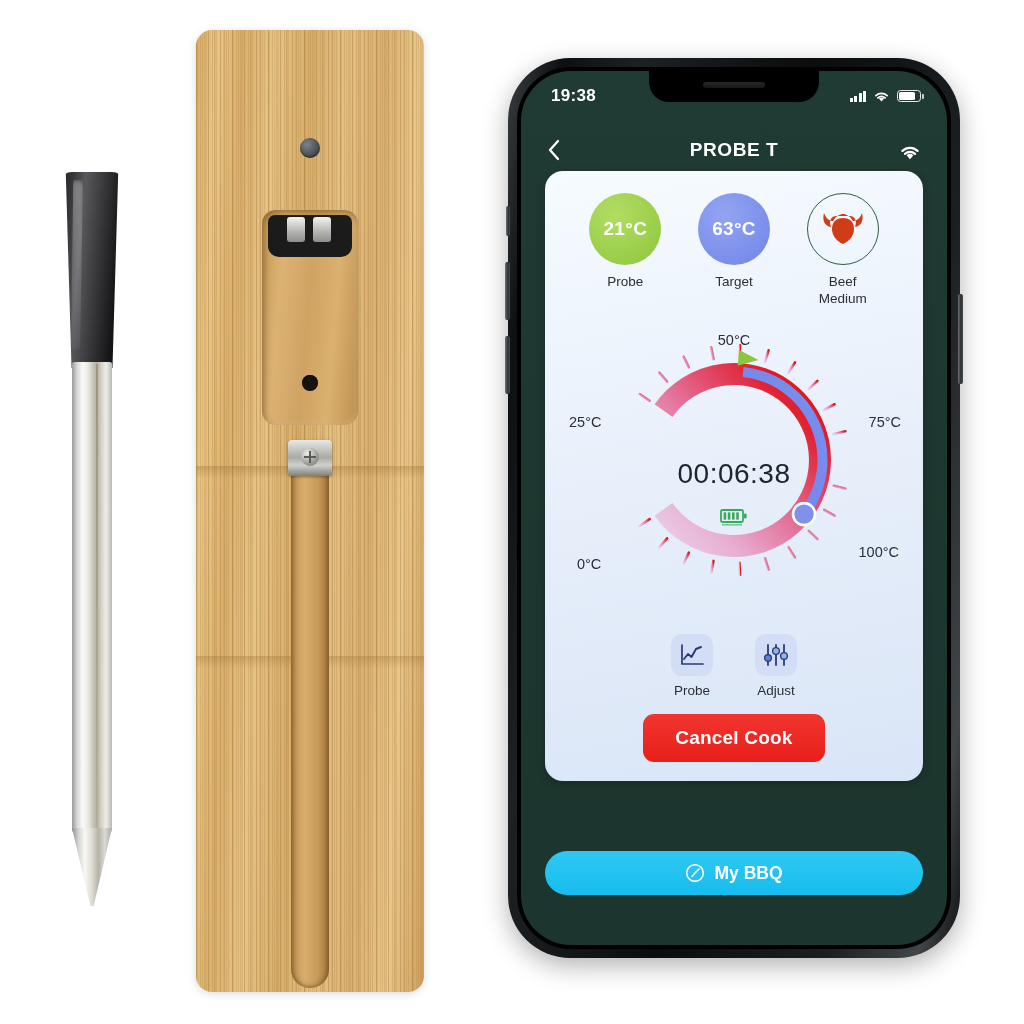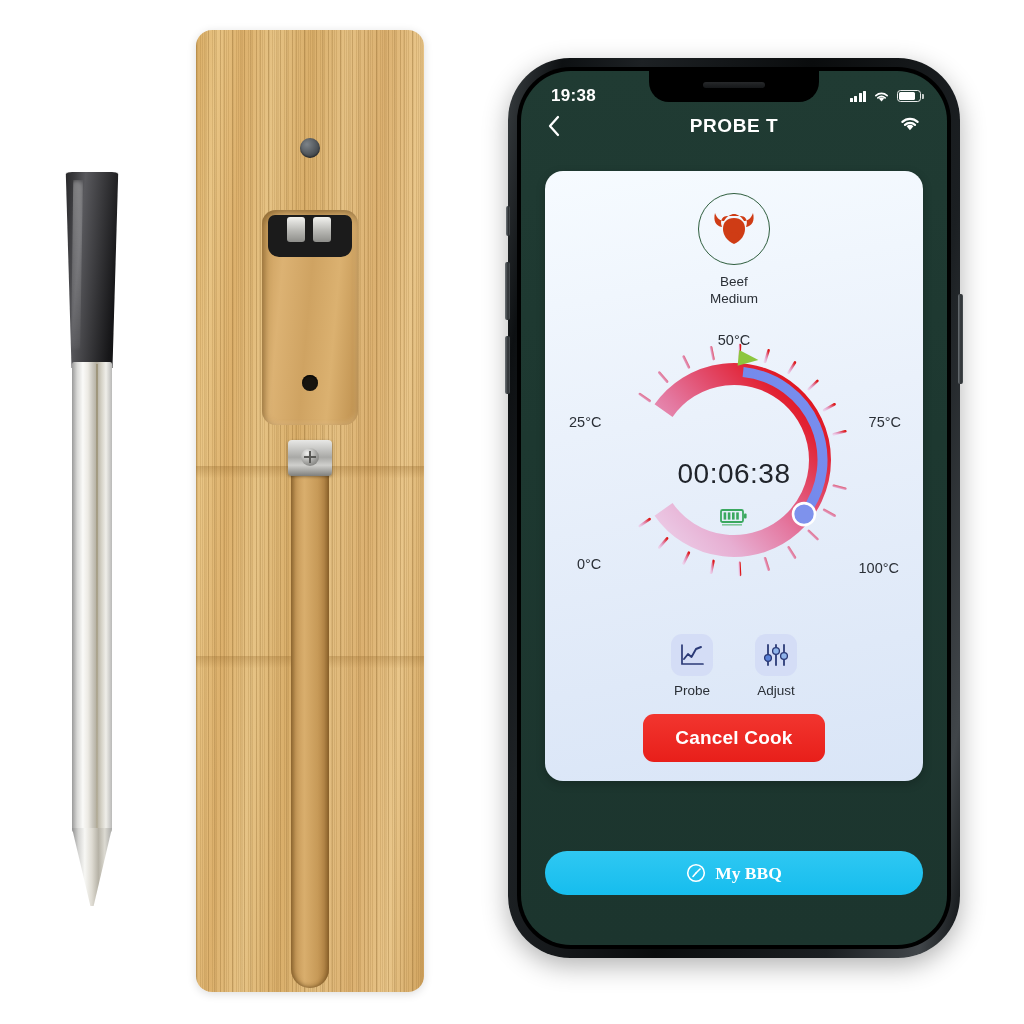--- a/index.html
+++ b/index.html
@@ -162,21 +162,21 @@
   .batt {
     width:24px; height:12px; border:1.6px solid rgba(255,255,255,.9);
     border-radius:3.5px; padding:1.4px; position:relative;
   }
   .batt::after { content:""; position:absolute; right:-3.5px; top:3.2px; width:2px; height:5px; background:rgba(255,255,255,.75); border-radius:0 1px 1px 0; }
   .batt span { display:block; height:100%; width:82%; background:#fff; border-radius:1.5px; }
 
   
   #nav-bar {
     position:absolute; top:44px; left:0; right:0; height:46px; z-index:8;
-    display:flex; align-items:flex-start; padding:0 26px; color:#fff;
+    display:flex; align-items:flex-end; padding:0 26px; color:#fff;
   }
   #back-button { width:34px; display:flex; align-items:center; cursor:pointer; }
   #page-title { flex:1; text-align:center; font-size:19px; font-weight:bold; letter-spacing:.6px; }
   #wifi-nav { width:34px; display:flex; justify-content:flex-end; }
 
   
   #main-card {
     position:absolute; left:24px; right:24px; top:100px; height:610px;
     border-radius:18px;
     background:linear-gradient(170deg,#f6fbff 0%,#eaf1fb 40%,#dfe9f8 78%,#d9e5f7 100%);
@@ -200,21 +200,21 @@
   .stat-label { margin-top:9px; font-size:13.5px; color:#2a2f36; text-align:center; line-height:1.25; }
 
   
   #gauge-wrap { position:relative; width:100%; height:300px; margin-top:20px; }
   #gauge-svg { position:absolute; left:50%; transform:translateX(-50%); top:0; }
   .gauge-axis-label { position:absolute; font-size:14.5px; color:#2a2f36; }
   #lab-50  { left:50%; transform:translateX(-50%); top:4px; }
   #lab-25  { left:24px;  top:86px; }
   #lab-75  { right:22px; top:86px; }
   #lab-0   { left:32px;  top:228px; }
-  #lab-100 { right:24px; top:232px; }
+  #lab-100 { right:24px; top:216px; }
   #timer-text {
     position:absolute; left:50%; transform:translateX(-50%); top:130px;
     font-size:28px; color:#20242b; letter-spacing:.5px;
   }
   #battery-badge { position:absolute; left:50%; transform:translateX(-50%); top:180px; }
 
   
   #action-row { display:flex; justify-content:center; gap:42px; margin-top:6px; }
   .action-item { display:flex; flex-direction:column; align-items:center; cursor:pointer; }
   .action-tile {
@@ -234,21 +234,21 @@
 
   
   #bottom-bar {
     position:absolute; left:24px; right:24px; bottom:50px;
     display:flex; gap:18px;
   }
   .bottom-btn {
     flex:1; height:44px; border:none; border-radius:22px;
     display:flex; align-items:center; justify-content:center; gap:9px;
     color:#fff; font-size:17.5px; font-weight:bold;
-    font-family:Liberation Serif, serif; cursor:pointer;
+    font-family:Liberation Sans, sans-serif; cursor:pointer;
   }
   #my-bbq-button  { background:linear-gradient(180deg,#2fc8f2,#16bdee); }
   #setting-button { background:linear-gradient(180deg,#f4372f,#ea1f18); }
 </style>
 </head>
 <body>
 
 <div id="probe-device">
   <div class="probe-cap"></div>
   <div class="probe-cap-gloss"></div>
@@ -317,20 +317,28 @@
             <path d="M11 15.2 L7.6 11.3 a5.2 5.2 0 0 1 6.8 0 Z" fill="#fff"></path>
             <path d="M3.4 6.9 a11 11 0 0 1 15.2 0" stroke="#fff" stroke-width="2.2" fill="none" stroke-linecap="round"></path>
             <path d="M6 9.9 a7.3 7.3 0 0 1 10 0" stroke="#fff" stroke-width="2.2" fill="none" stroke-linecap="round"></path>
           </svg>
         </div>
       </div>
 
       <div id="main-card">
 
         <div id="stat-row">
+          <div class="stat-col">
+            <div class="stat-bubble probe">21°C</div>
+            <div class="stat-label">Probe</div>
+          </div>
+          <div class="stat-col">
+            <div class="stat-bubble target">63°C</div>
+            <div class="stat-label">Target</div>
+          </div>
           <div class="stat-col">
             <div class="stat-bubble meat">
               <svg width="46" height="38" viewBox="0 0 46 38">
                 <path d="M4 3 C2 11 5 16 11 17 C8 9 13 6 16 6 L30 6 C33 6 38 9 35 17 C41 16 44 11 42 3 C40 9 36 11 33 11 C30 6 26 4 23 4 C20 4 16 6 13 11 C10 11 6 9 4 3 Z" fill="#cf3c15"></path>
                 <path d="M23 8 C30 8 34 12 34 19 C34 25 30 31 23 34 C16 31 12 25 12 19 C12 12 16 8 23 8 Z" fill="#cf3c15"></path>
                 <path d="M23 22 C26 22 28 24 28 27 C28 30 26 32 23 32 C20 32 18 30 18 27 C18 24 20 22 23 22 Z" fill="#cf3c15"></path>
               </svg>
             </div>
             <div class="stat-label"><span>Beef</span><br><span>Medium</span></div>
           </div>

